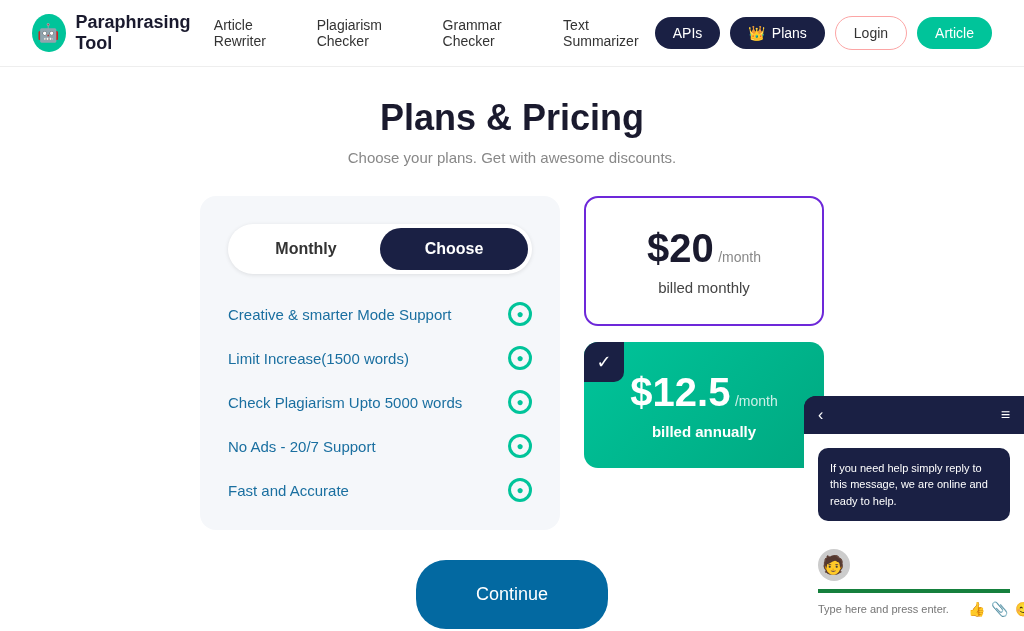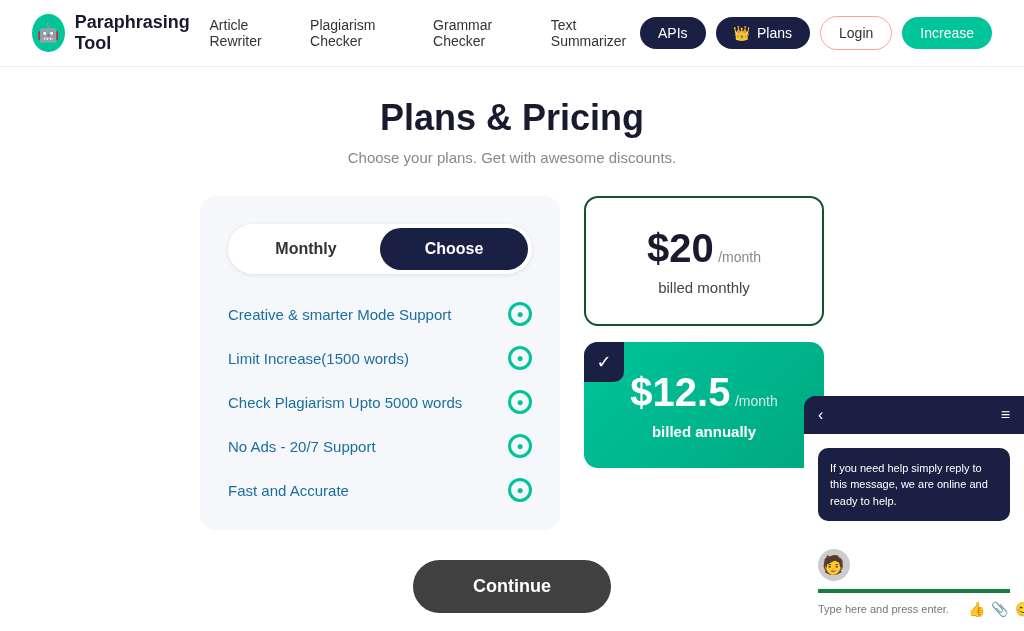--- a/index.html
+++ b/index.html
@@ -61,21 +61,21 @@
     .feature-label { color: #1a6fa0; font-size: 15px; }
     .check-icon {
       width: 24px; height: 24px; border-radius: 50%; border: 3px solid #00c49a;
       display: flex; align-items: center; justify-content: center; color: #00c49a; font-size: 12px; flex-shrink: 0;
     }
 
     
     .right-card { display: flex; flex-direction: column; gap: 16px; min-width: 240px; max-width: 260px; }
 
     .price-box-monthly {
-      border: 2px solid #14532d; border-radius: 14px; padding: 28px 20px; text-align: center; background: #fff;
+      border: 2px solid #6d28d9; border-radius: 14px; padding: 28px 20px; text-align: center; background: #fff;
     }
     .price-amount { font-size: 40px; font-weight: 800; color: #1a1a2e; }
     .price-per { font-size: 14px; color: #888; }
     .price-billing { font-size: 15px; color: #444; margin-top: 8px; }
 
     .price-box-yearly {
       border-radius: 14px; padding: 28px 24px; text-align: center;
       background: linear-gradient(135deg, #00c49a 0%, #00a880 100%); position: relative; overflow: hidden;
     }
     .price-box-yearly .check-badge {
@@ -83,22 +83,22 @@
       width: 40px; height: 40px; display: flex; align-items: center; justify-content: center;
       color: #fff; font-size: 18px; border-bottom-right-radius: 10px;
     }
     .price-box-yearly .price-amount { color: #fff; font-size: 40px; }
     .price-box-yearly .price-per { color: rgba(255,255,255,0.8); }
     .price-box-yearly .price-billing { color: #fff; font-weight: 600; }
 
     
     .continue-section { text-align: center; margin-top: 30px; }
     .btn-continue {
-      background: #404040; color: #fff; border: none; padding: 16px 60px;
-      border-radius: 30px; font-size: 18px; cursor: pointer; font-weight: 700;
+      background: #0369a1; color: #fff; border: none; padding: 24px 60px;
+      border-radius: 30px; font-size: 18px; cursor: pointer; font-weight: 400;
     }
 
     
     .chat-widget {
       position: fixed; bottom: 0; right: 0; width: 220px; background: #1a2044;
       border-top-left-radius: 12px; overflow: hidden;
     }
     .chat-header {
       display: flex; align-items: center; justify-content: space-between;
       padding: 10px 14px; background: #1a2044;
@@ -137,21 +137,21 @@
     <a href="#">Grammar Checker</a>
     <a href="#">Text Summarizer</a>
   </div>
   <div class="nav-btns">
     <button class="btn-apis">APIs</button>
     <button class="btn-plans">
       <span>👑</span>
       <span>Plans</span>
     </button>
     <button class="btn-login">Login</button>
-    <button class="btn-register">Increase</button>
+    <button class="btn-register">Article</button>
   </div>
 </nav>
 
 <div class="main">
   <h1 class="page-title">Plans &amp; Pricing</h1>
   <p class="page-subtitle">Choose your plans. Get with awesome discounts.</p>
 
   <div class="pricing-wrapper">
 
     <div class="left-card">

